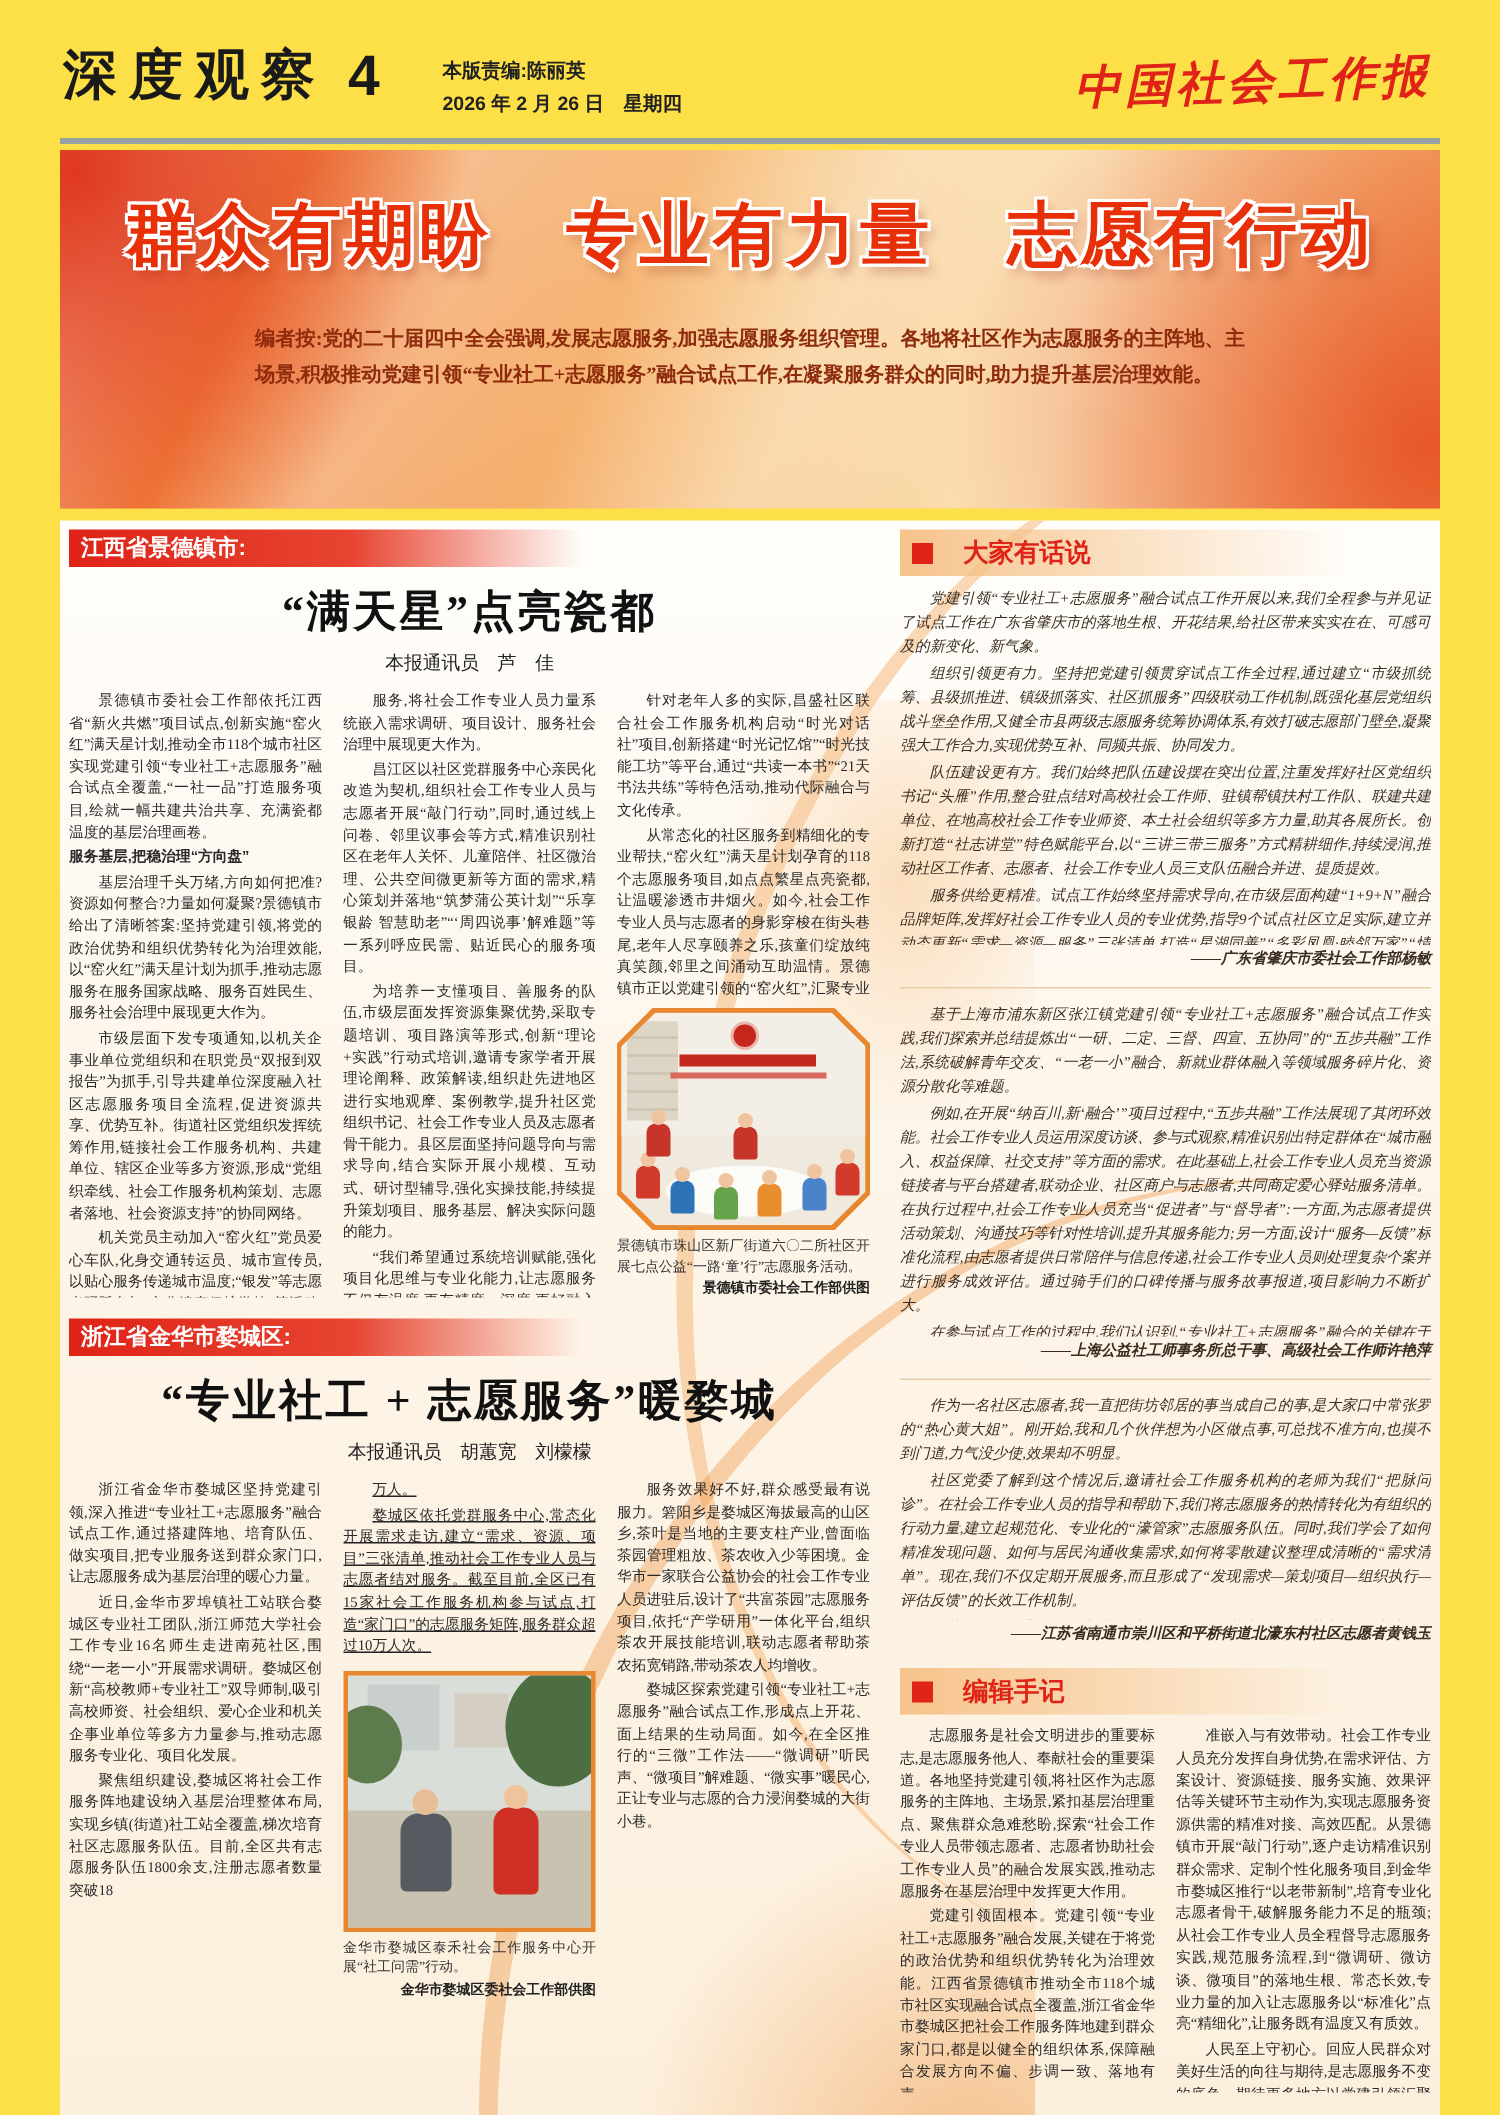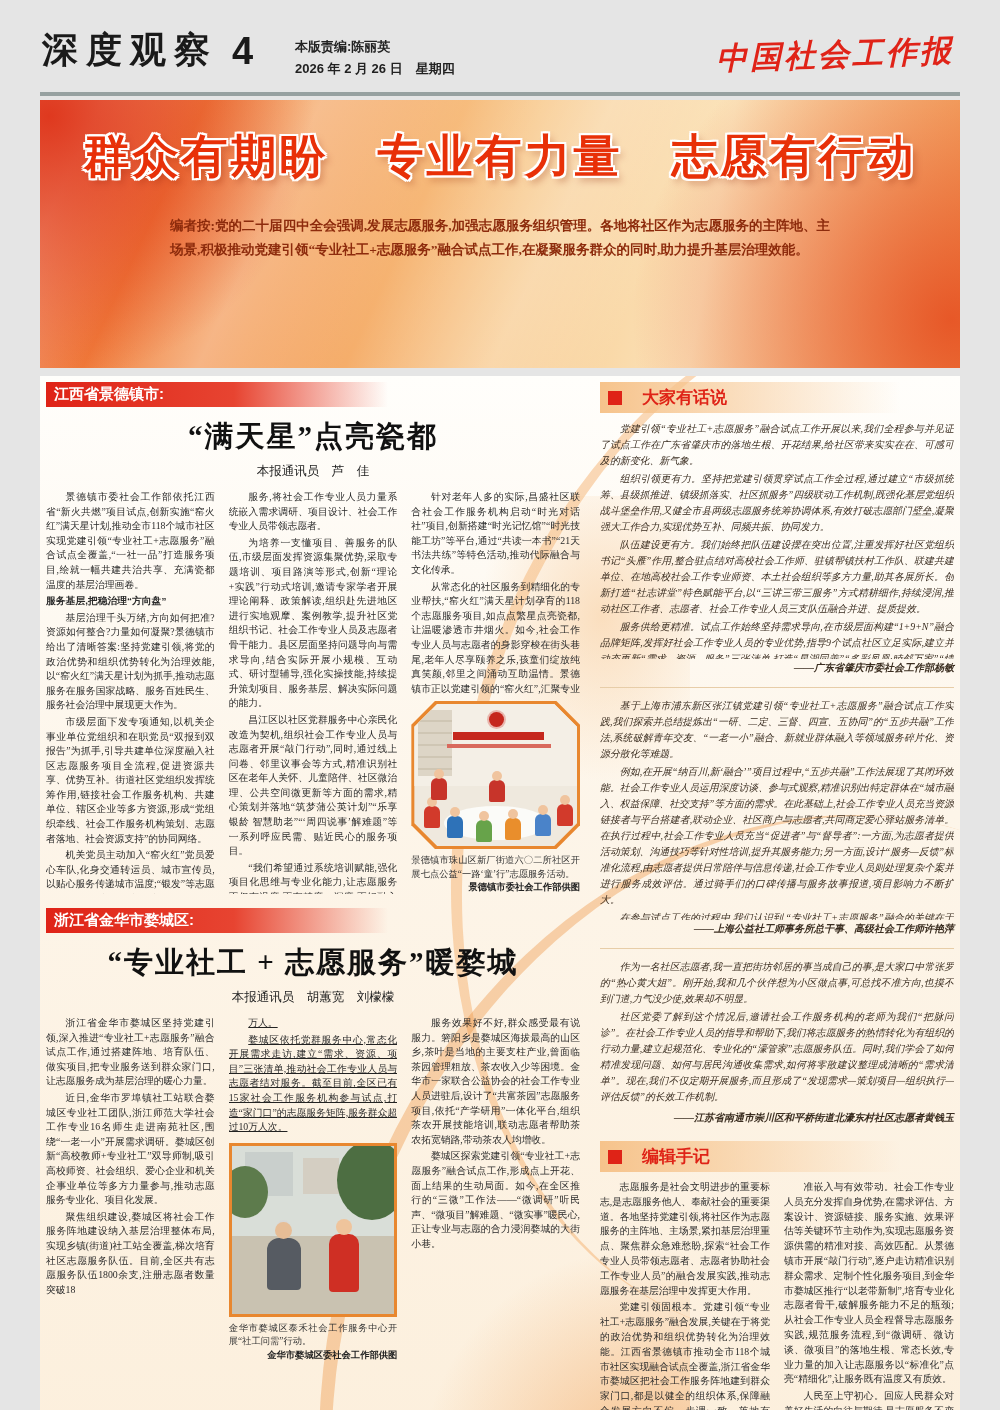--- a/index.html
+++ b/index.html
@@ -1,29 +1,29 @@
 <!DOCTYPE html>
 <html><head>
 <meta charset="utf-8">
 <style>
   html,body{margin:0;padding:0;background:#ffffff;}
-  .page{position:relative;width:1000px;height:1410px;margin:0 auto;background:#e5e5e5;overflow:hidden;
+  .page{position:relative;width:1000px;height:1410px;margin:0 auto;background:#fde047;overflow:hidden;
         font-family:"Liberation Serif","DejaVu Serif",serif;color:#222;}
   
   .hdr{position:relative;margin:26px 40px 0;height:66px;border-bottom:4px solid #97a1a0;}
   .hdr-left{position:absolute;left:2px;top:6px;display:flex;align-items:flex-end;gap:14px;}
   .sec-name{font-family:"Liberation Sans","DejaVu Sans",sans-serif;font-weight:bold;font-size:36px;
             letter-spacing:8px;color:#1a1a1a;line-height:1;}
   .sec-num{font-family:"Liberation Sans",sans-serif;font-weight:bold;font-size:38px;color:#1a1a1a;line-height:.9;}
   .hdr-meta{position:absolute;left:255px;top:10px;font-family:"Liberation Sans",sans-serif;
             font-weight:bold;font-size:13px;color:#222;line-height:1.7;}
   .masthead{position:absolute;right:6px;top:8px;font-style:italic;font-weight:bold;font-size:31px;
             color:#e02318;letter-spacing:3px;transform:rotate(-2deg);font-family:"DejaVu Serif",serif;}
   
-  .banner{position:relative;margin:4px 40px 0;height:268px;overflow:hidden;
+  .banner{position:relative;margin:4px 40px 0;height:239px;overflow:hidden;
     background:
       radial-gradient(circle at 1% 6%, rgba(219,38,14,.85), rgba(219,38,14,0) 28%),
       radial-gradient(circle at 99% 82%, rgba(226,58,18,.75), rgba(226,58,18,0) 34%),
       linear-gradient(115deg, rgba(255,255,255,.38) 6%, rgba(255,255,255,0) 16%, rgba(255,255,255,.32) 27%, rgba(255,255,255,0) 41%, rgba(255,255,255,.25) 55%, rgba(255,255,255,0) 66%),
       linear-gradient(100deg,#ee6a2e 0%,#f39a52 26%,#f8cb90 52%,#fbe3ba 72%,#f5ad62 100%);}
   .headline{margin-top:26px;text-align:center;font-family:"Liberation Sans","DejaVu Sans",sans-serif;
     font-weight:900;font-size:46px;letter-spacing:3px;color:#e83008;
     text-shadow:-2px 0 #fff,2px 0 #fff,0 -2px #fff,0 2px #fff,-2px -2px #fff,2px 2px #fff,-2px 2px #fff,2px -2px #fff,4px 5px 7px rgba(140,30,0,.35);}
   .ednote{width:660px;margin:26px auto 0;font-size:13.5px;font-weight:bold;line-height:1.75;
           color:#8d2b0c;text-align:justify;}
@@ -129,23 +129,23 @@
               <p>景德镇市委社会工作部依托江西省“新火共燃”项目试点,创新实施“窑火红”满天星计划,推动全市118个城市社区实现党建引领“专业社工+志愿服务”融合试点全覆盖,“一社一品”打造服务项目,绘就一幅共建共治共享、充满瓷都温度的基层治理画卷。</p>
               <p class="subhead">服务基层,把稳治理“方向盘”</p>
               <p>基层治理千头万绪,方向如何把准?资源如何整合?力量如何凝聚?景德镇市给出了清晰答案:坚持党建引领,将党的政治优势和组织优势转化为治理效能,以“窑火红”满天星计划为抓手,推动志愿服务在服务国家战略、服务百姓民生、服务社会治理中展现更大作为。</p>
               <p>市级层面下发专项通知,以机关企事业单位党组织和在职党员“双报到双报告”为抓手,引导共建单位深度融入社区志愿服务项目全流程,促进资源共享、优势互补。街道社区党组织发挥统筹作用,链接社会工作服务机构、共建单位、辖区企业等多方资源,形成“党组织牵线、社会工作服务机构策划、志愿者落地、社会资源支持”的协同网络。</p>
               <p>机关党员主动加入“窑火红”党员爱心车队,化身交通转运员、城市宣传员,以贴心服务传递城市温度;“银发”等志愿者踊跃参与“文化遗产保护学校”等活动,以实际行动助力文化遗产保护;针对托管资源短缺,乐平市洎阳街道东湖名都社区党委通过党建联席会精准对接需求,通过“资源清单”“需求清单”实现双向匹配,并引入社会工作服务机构策划相关服务项目,缓解家庭照护压力。</p>
 
             </div>
           </div>
           <div class="col">
             <div class="coltext">
-              <p>服务,将社会工作专业人员力量系统嵌入需求调研、项目设计、社会工作专业人员带领志愿者。</p>
+              <p>服务,将社会工作专业人员力量系统嵌入需求调研、项目设计、服务社会治理中展现更大作为。</p>
+              <p>昌江区以社区党群服务中心亲民化改造为契机,组织社会工作专业人员与志愿者开展“敲门行动”,同时,通过线上问卷、邻里议事会等方式,精准识别社区在老年人关怀、儿童陪伴、社区微治理、公共空间微更新等方面的需求,精心策划并落地“筑梦蒲公英计划”“乐享银龄 智慧助老”“‘周四说事’解难题”等一系列呼应民需、贴近民心的服务项目。</p>
               <p>为培养一支懂项目、善服务的队伍,市级层面发挥资源集聚优势,采取专题培训、项目路演等形式,创新“理论+实践”行动式培训,邀请专家学者开展理论阐释、政策解读,组织赴先进地区进行实地观摩、案例教学,提升社区党组织书记、社会工作专业人员及志愿者骨干能力。县区层面坚持问题导向与需求导向,结合实际开展小规模、互动式、研讨型辅导,强化实操技能,持续提升策划项目、服务基层、解决实际问题的能力。</p>
-              <p>昌江区以社区党群服务中心亲民化改造为契机,组织社会工作专业人员与志愿者开展“敲门行动”,同时,通过线上问卷、邻里议事会等方式,精准识别社区在老年人关怀、儿童陪伴、社区微治理、公共空间微更新等方面的需求,精心策划并落地“筑梦蒲公英计划”“乐享银龄 智慧助老”“‘周四说事’解难题”等一系列呼应民需、贴近民心的服务项目。</p>
               <p>“我们希望通过系统培训赋能,强化项目化思维与专业化能力,让志愿服务不仅有温度,更有精度、深度,更好融入基层治理。”景德镇市委社会工作部副部长魏华表示。</p>
 
             </div>
           </div>
           <div class="col">
             <div class="coltext" style="flex:1;">
               <p>针对老年人多的实际,昌盛社区联合社会工作服务机构启动“时光对话社”项目,创新搭建“时光记忆馆”“时光技能工坊”等平台,通过“共读一本书”“21天书法共练”等特色活动,推动代际融合与文化传承。</p>
               <p>从常态化的社区服务到精细化的专业帮扶,“窑火红”满天星计划孕育的118个志愿服务项目,如点点繁星点亮瓷都,让温暖渗透市井烟火。如今,社会工作专业人员与志愿者的身影穿梭在街头巷尾,老年人尽享颐养之乐,孩童们绽放纯真笑颜,邻里之间涌动互助温情。景德镇市正以党建引领的“窑火红”,汇聚专业与志愿的“满天星”,用真情服务温暖群众心田。</p>
             </div>
             <div class="photo-frame oct">

